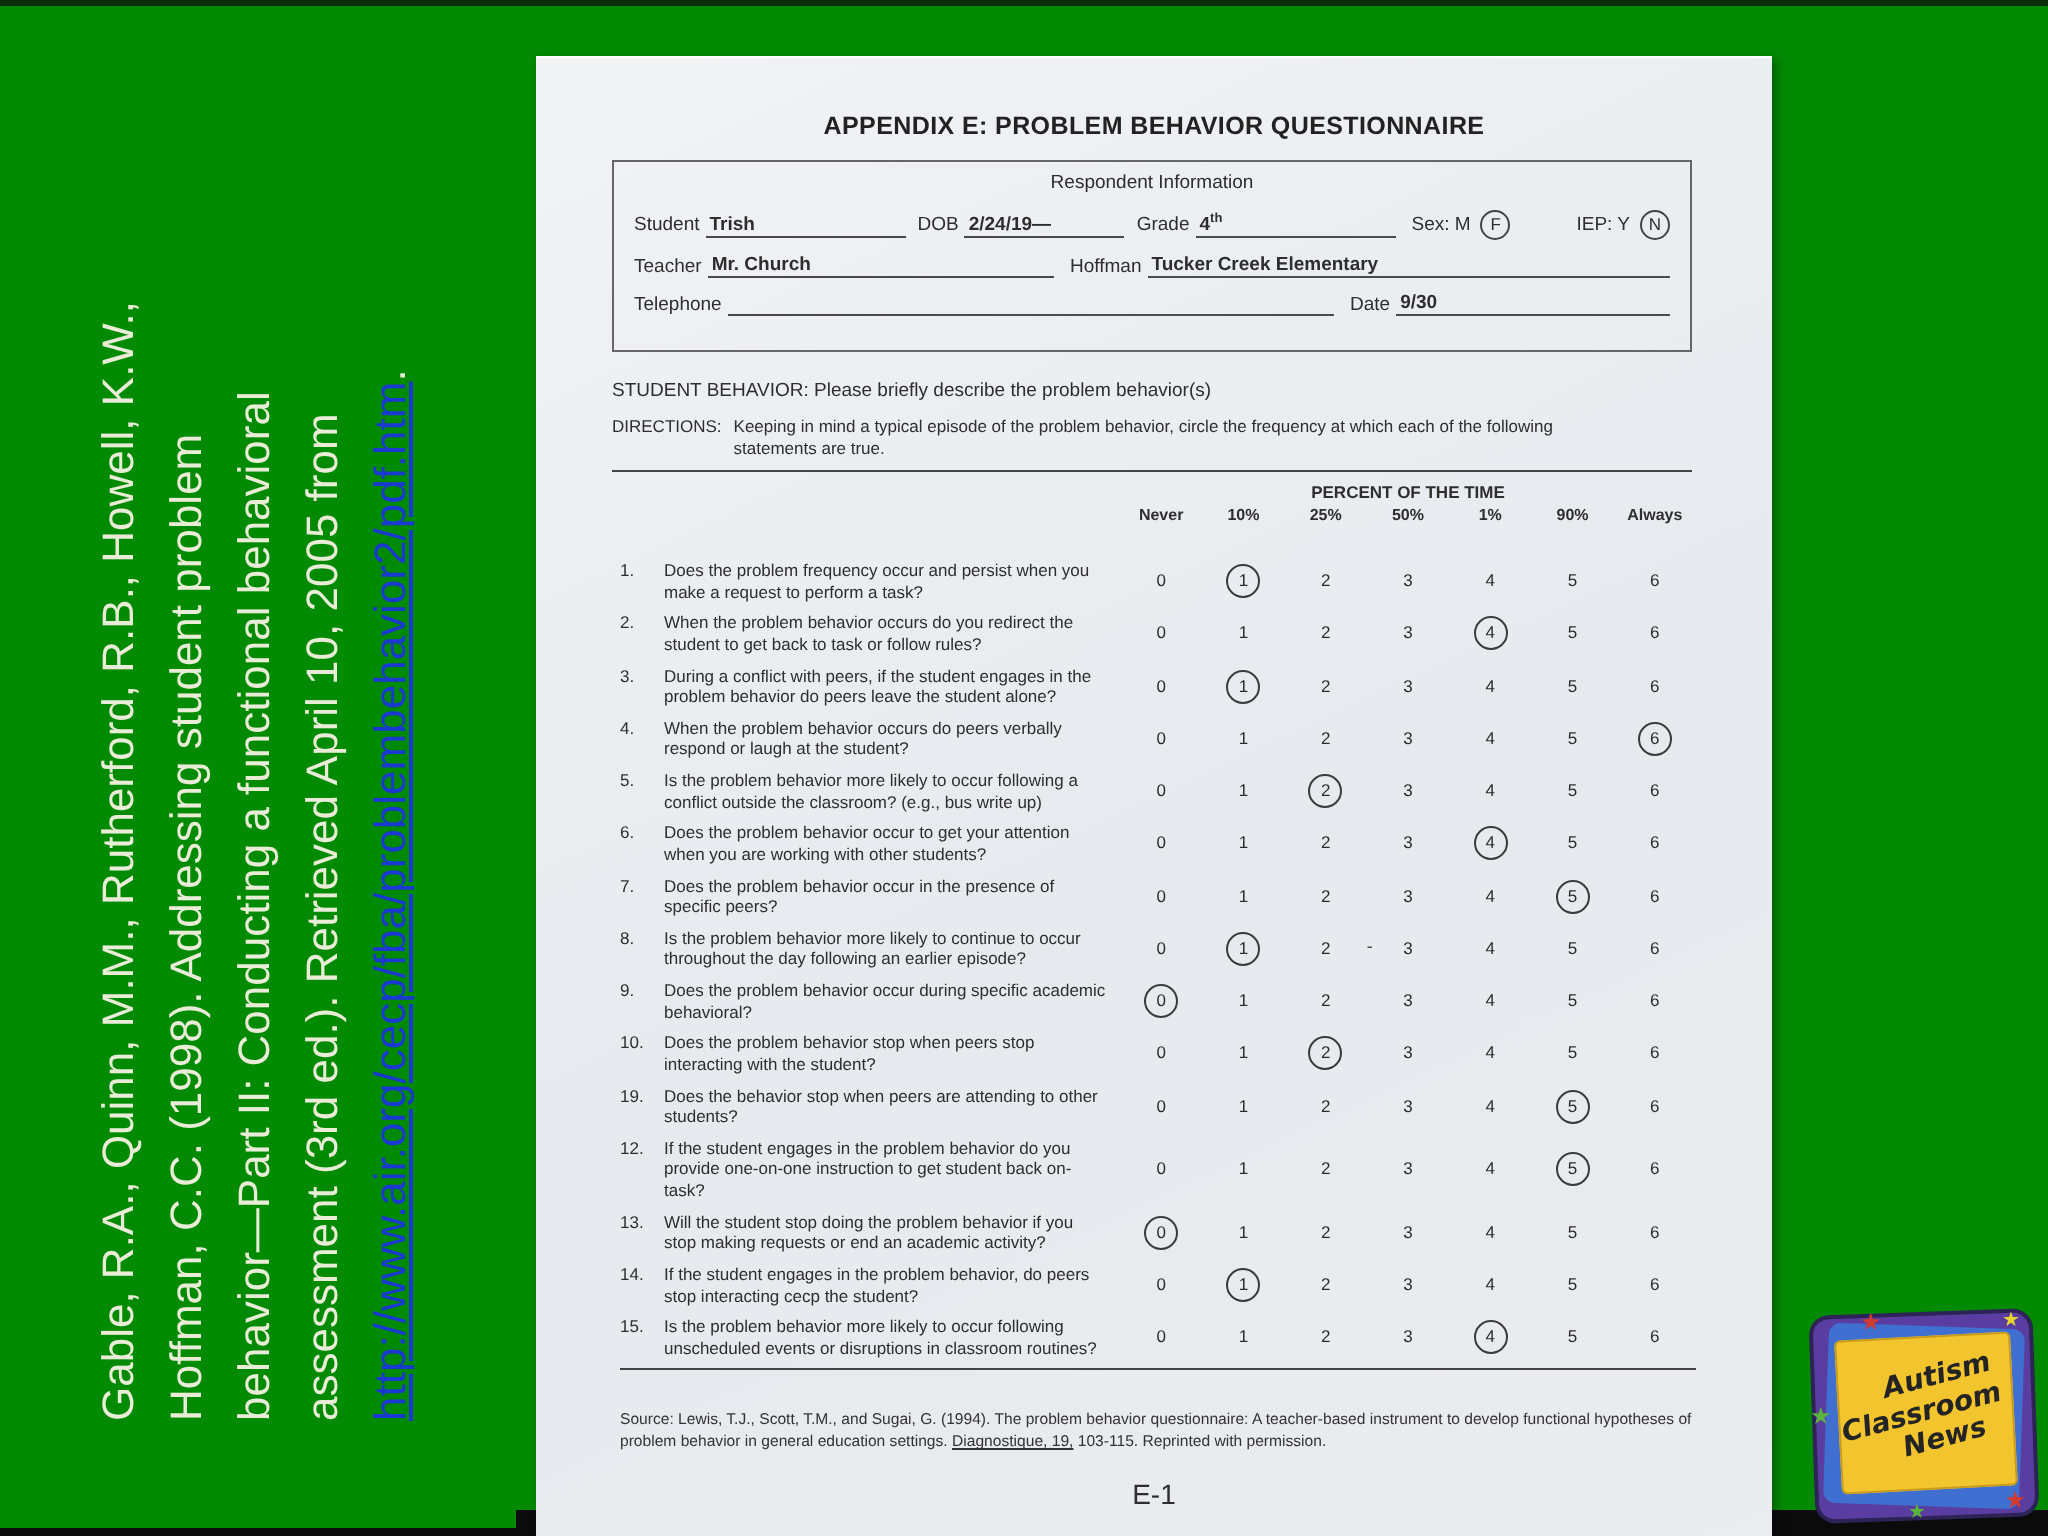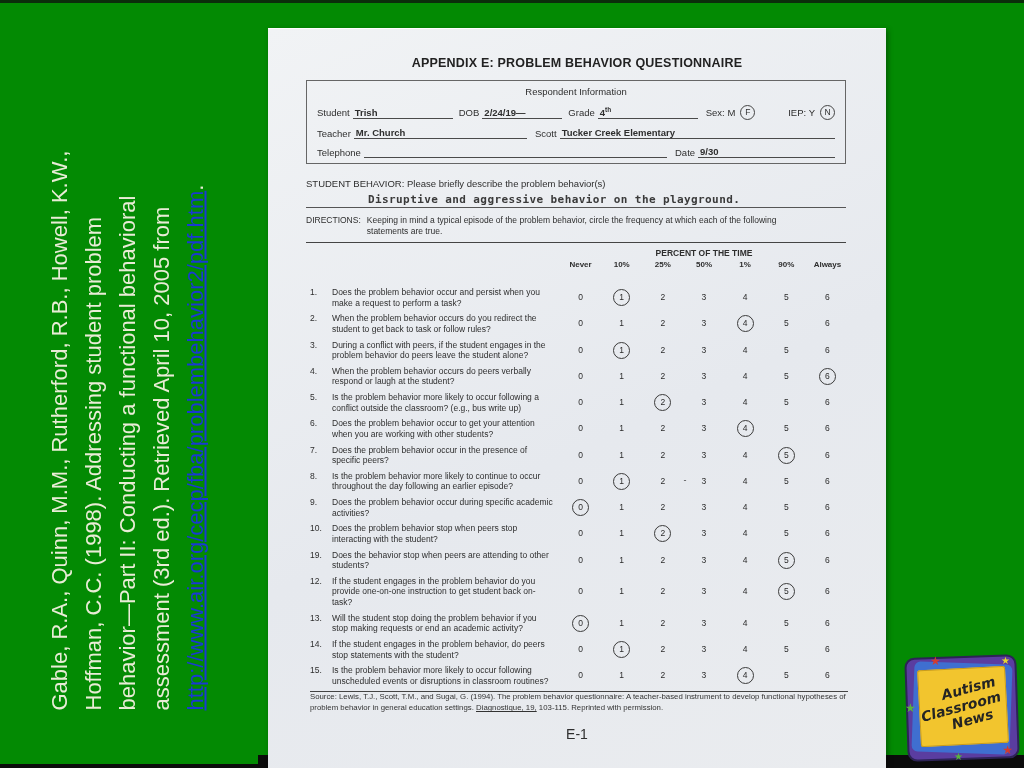--- a/index.html
+++ b/index.html
@@ -26,21 +26,21 @@
     position:absolute;left:268px;top:28px;width:618px;height:744px;
     background:linear-gradient(155deg,#f1f3f5 0%,#e6e9ee 55%,#eaecef 100%);
     box-shadow:inset 0 1px 0 #ffffff, 2px 2px 5px rgba(0,0,0,0.35);
     color:#2e2e2e;
   }
   .doc-title{
     margin-top:28px;text-align:center;font-weight:bold;font-size:12.5px;
     letter-spacing:.2px;color:#222;
   }
   .resp-box{
-    border:1px solid #666;margin:10px 40px 0 38px;padding:5px 10px 5px 10px;
+    border:1px solid #666;margin:10px 40px 0 38px;padding:5px 10px 17px 10px;
     font-size:9.5px;
   }
   .resp-head{text-align:center;font-size:9.5px;margin-bottom:8px;}
   .resp-row{display:flex;align-items:center;margin-top:7px;}
   .resp-row .lbl{white-space:nowrap;padding-right:3px;}
   .fill{
     border-bottom:1px solid #4a4a4a;font-weight:bold;padding:0 2px 0 2px;
     white-space:nowrap;min-height:11px;
   }
   .fill.blank{font-weight:normal;}
@@ -77,21 +77,21 @@
     font-size:8.5px;color:#2b2b2b;
   }
   .t-cell .num.circled{border:1.2px solid #3b3b3b;border-radius:50%;}
   .t-cell .stray{position:absolute;right:-3px;top:1px;font-size:9px;color:#444;}
   .hdr-row{margin-bottom:18px;}
   .hdr-row .t-cell{font-size:8px;font-weight:bold;}
   .pct-row{margin-bottom:2px;margin-top:4px;justify-content:flex-end;}
   .pct-row .pct{flex:1;text-align:center;font-size:8.5px;font-weight:bold;}
 
   .source{
-    border-top:1.5px solid #444;margin:1px 38px 0 42px;padding-top:0;
+    border-top:1.5px solid #444;margin:1px 38px 0 42px;padding-top:20px;
     font-size:7.8px;line-height:1.4;color:#333;
   }
   .source .journal{text-decoration:underline;}
   .page-num{text-align:center;font-size:14px;margin-top:12px;}
 
   
   .logo{position:absolute;right:8px;bottom:10px;width:108px;height:100px;}
   .logo-frame{
     position:absolute;left:0;top:0;right:0;bottom:0;background:#5a3da0;border-radius:8px;
     transform:rotate(-2deg);box-shadow:0 0 0 2px #2d2356;
@@ -152,38 +152,37 @@
       <span class="circle">F</span>
       <span class="spacer"></span>
       <span class="lbl">IEP:  Y</span>
       <span class="circle">N</span>
     </div>
 
     <div class="resp-row">
       <span class="lbl">Teacher</span>
       <span class="fill" style="flex:1;margin-right:8px;">Mr. Church</span>
       <span class="right-col">
-        <span class="lbl">Scott</span>
+        <span class="lbl">Hoffman</span>
         <span class="fill" style="flex:1;">Tucker Creek Elementary</span>
       </span>
     </div>
 
     <div class="resp-row">
       <span class="lbl">Telephone</span>
       <span class="fill blank" style="flex:1;margin-right:8px;"></span>
       <span class="right-col" style="width:160px;">
         <span class="lbl">Date</span>
         <span class="fill" style="flex:1;">9/30</span>
       </span>
     </div>
   </div>
 
   <div class="behavior-sec">
     <div>STUDENT BEHAVIOR:  Please briefly describe the problem behavior(s)</div>
-    <div class="behavior-desc">Disruptive and aggressive behavior on the playground.</div>
   </div>
 
   <div class="directions">
     <span class="dir-lbl">DIRECTIONS:</span>
     <span class="dir-txt">Keeping in mind a typical episode of the problem behavior, circle the frequency at which each of the following statements are true.</span>
   </div>
 
   <div class="tbl">
     <div class="t-row pct-row">
       <div class="t-num"></div>
@@ -201,21 +200,21 @@
           <div class="t-cell">25%</div>
           <div class="t-cell">50%</div>
           <div class="t-cell">1%</div>
           <div class="t-cell">90%</div>
           <div class="t-cell">Always</div>
         </div>
     </div>
     <div id="questions">
   <div class="t-row">
     <div class="t-num">1.</div>
-    <div class="t-text">Does the problem behavior occur and persist when you make a request to perform a task?</div>
+    <div class="t-text">Does the problem frequency occur and persist when you make a request to perform a task?</div>
     <div class="t-scale">
             <div class="t-cell">
               <span class="num">0</span>
             </div>
             <div class="t-cell">
               <span class="num circled">1</span>
             </div>
             <div class="t-cell">
               <span class="num">2</span>
             </div>
@@ -426,21 +425,21 @@
               <span class="num">5</span>
             </div>
             <div class="t-cell">
               <span class="num">6</span>
             </div>
           </div>
   </div>
 
   <div class="t-row">
     <div class="t-num">9.</div>
-    <div class="t-text">Does the problem behavior occur during specific academic activities?</div>
+    <div class="t-text">Does the problem behavior occur during specific academic behavioral?</div>
     <div class="t-scale">
             <div class="t-cell">
               <span class="num circled">0</span>
             </div>
             <div class="t-cell">
               <span class="num">1</span>
             </div>
             <div class="t-cell">
               <span class="num">2</span>
             </div>
@@ -566,21 +565,21 @@
               <span class="num">5</span>
             </div>
             <div class="t-cell">
               <span class="num">6</span>
             </div>
           </div>
   </div>
 
   <div class="t-row">
     <div class="t-num">14.</div>
-    <div class="t-text">If the student engages in the problem behavior, do peers stop statements with the student?</div>
+    <div class="t-text">If the student engages in the problem behavior, do peers stop interacting cecp the student?</div>
     <div class="t-scale">
             <div class="t-cell">
               <span class="num">0</span>
             </div>
             <div class="t-cell">
               <span class="num circled">1</span>
             </div>
             <div class="t-cell">
               <span class="num">2</span>
             </div>

